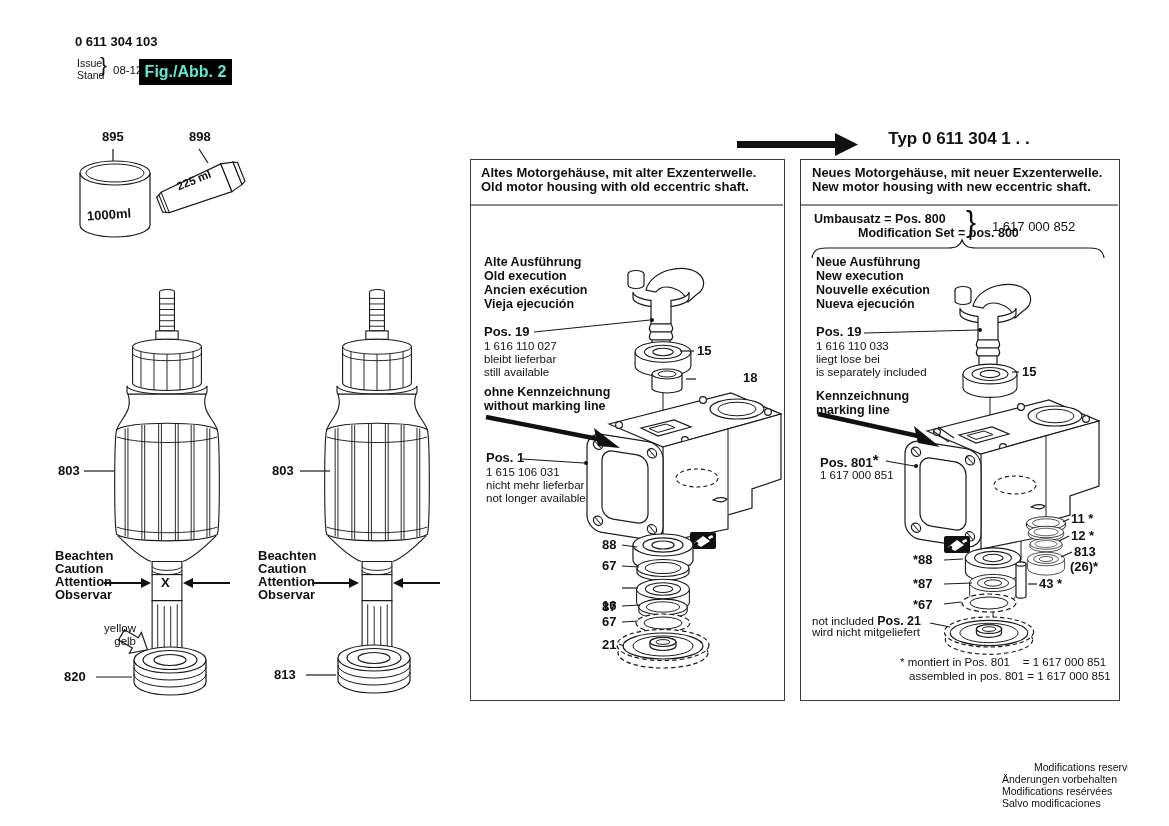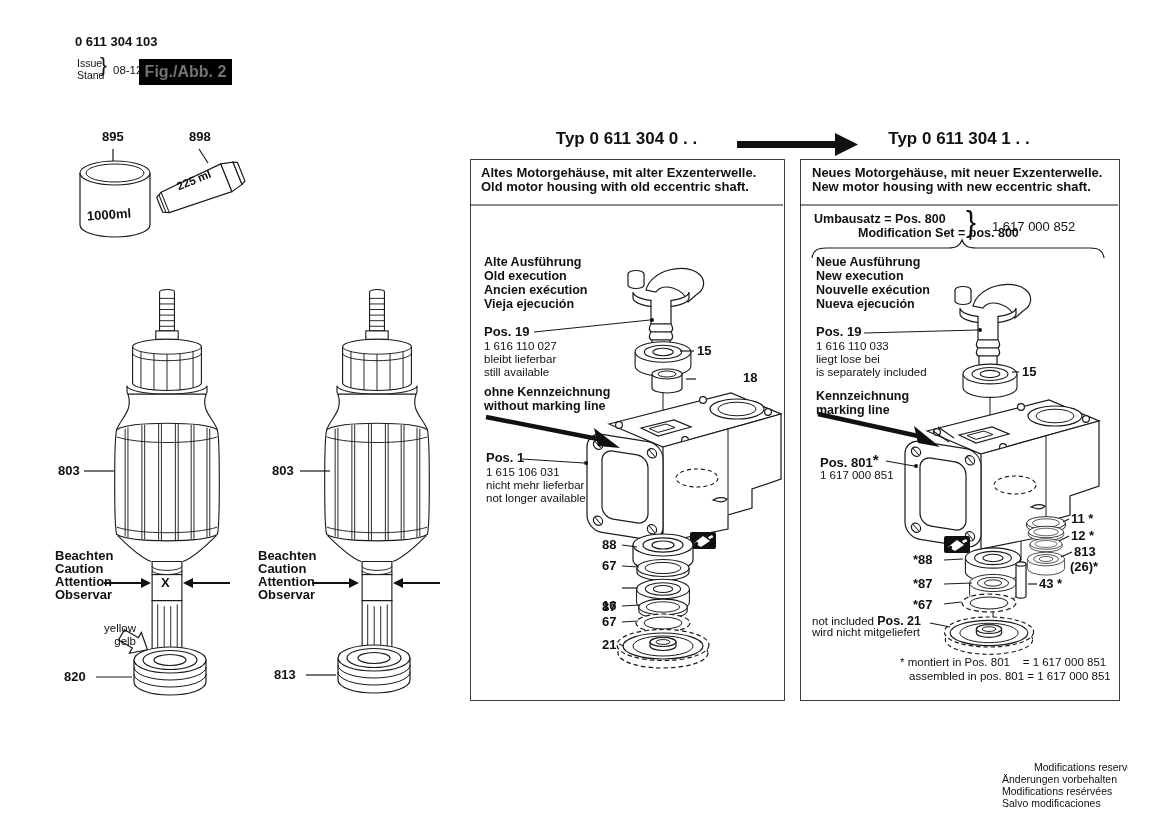--- a/index.html
+++ b/index.html
@@ -5,21 +5,21 @@
   html,body{margin:0;padding:0;background:#fff;}
   #stage{position:relative;width:1128px;height:826px;background:#fff;overflow:hidden;
          font-family:"Liberation Sans","DejaVu Sans",sans-serif;color:#111;}
   .t{position:absolute;white-space:nowrap;color:#111;line-height:1.05;}
   .b{font-weight:bold;}
   .s10{font-size:10.5px;} .s11{font-size:11.5px;} .s12{font-size:13px;}
   .s125{font-size:12.5px;} .s13{font-size:13px;} .s16{font-size:16px;} .s17{font-size:17px;}
   .pre{white-space:pre;}
   .ctr{text-align:center;}
   .panel{position:absolute;border:1.5px solid #3c3c44;}
-  .figbox{position:absolute;background:#000;color:#737373;display:flex;align-items:center;justify-content:center;}
+  .figbox{position:absolute;background:#000;color:#5eead4;display:flex;align-items:center;justify-content:center;}
   svg.layer{position:absolute;left:0;top:0;}
   svg .w{fill:#fff;stroke:#1a1a1a;stroke-width:1.2;}
   svg .ln{fill:none;stroke:#1a1a1a;stroke-width:1.2;}
   svg .thin{fill:none;stroke:#1a1a1a;stroke-width:1;}
   svg .dash{fill:none;stroke:#1a1a1a;stroke-width:1.1;stroke-dasharray:4 3;}
   svg .blk{fill:#111;stroke:none;}
   svg .thk{fill:none;stroke:#111;stroke-width:4.5;}
   svg .arr{fill:none;stroke:#111;stroke-width:1.8;}
 </style>
 </head>
@@ -270,21 +270,20 @@
   <div class="t s11" style="left:90px;top:635px;width:46px;text-align:right;">gelb</div>
   <div class="t b s12" style="left:64px;top:670px;">820</div>
 
   <div class="t b s12" style="left:272px;top:464px;">803</div>
   <div class="t b s12" style="left:258px;top:549px;">Beachten</div>
   <div class="t b s12" style="left:258px;top:562px;">Caution</div>
   <div class="t b s12" style="left:258px;top:575px;">Attention</div>
   <div class="t b s12" style="left:258px;top:588px;">Observar</div>
   <div class="t b s12" style="left:274px;top:668px;">813</div>
 
-  <div class="t b s17 ctr" style="left:470px;top:130px;width:313px;">Typ 0 611 304 0 . .</div>
   <div class="t b s12" style="left:481px;top:166px;">Altes Motorgehäuse, mit alter Exzenterwelle.</div>
   <div class="t b s12" style="left:481px;top:180px;">Old motor housing with old eccentric shaft.</div>
   <div class="t b s125" style="left:484px;top:256px;">Alte Ausführung</div>
   <div class="t b s125" style="left:484px;top:270px;">Old execution</div>
   <div class="t b s125" style="left:484px;top:284px;">Ancien exécution</div>
   <div class="t b s125" style="left:484px;top:298px;">Vieja ejecución</div>
   <div class="t b s13" style="left:484px;top:325px;">Pos. 19</div>
   <div class="t s11" style="left:484px;top:340px;">1 616 110 027</div>
   <div class="t s11" style="left:484px;top:353px;">bleibt lieferbar</div>
   <div class="t s11" style="left:484px;top:366px;">still available</div>

